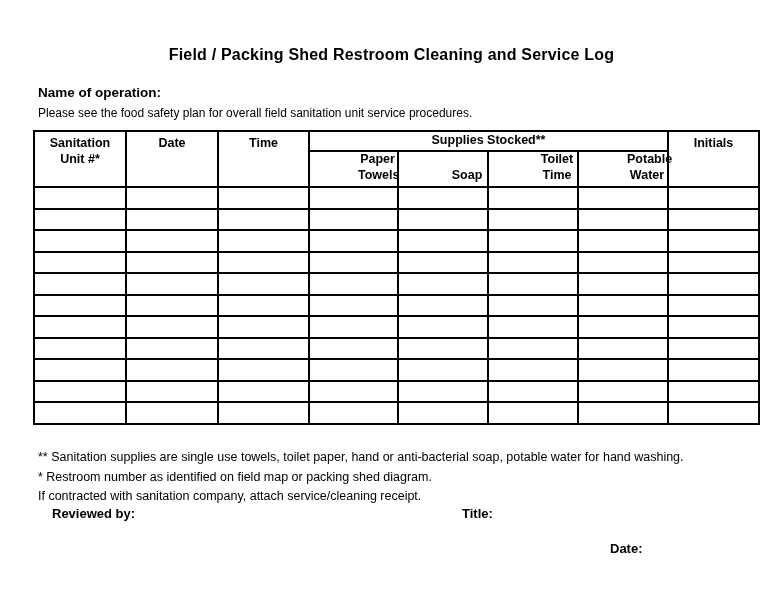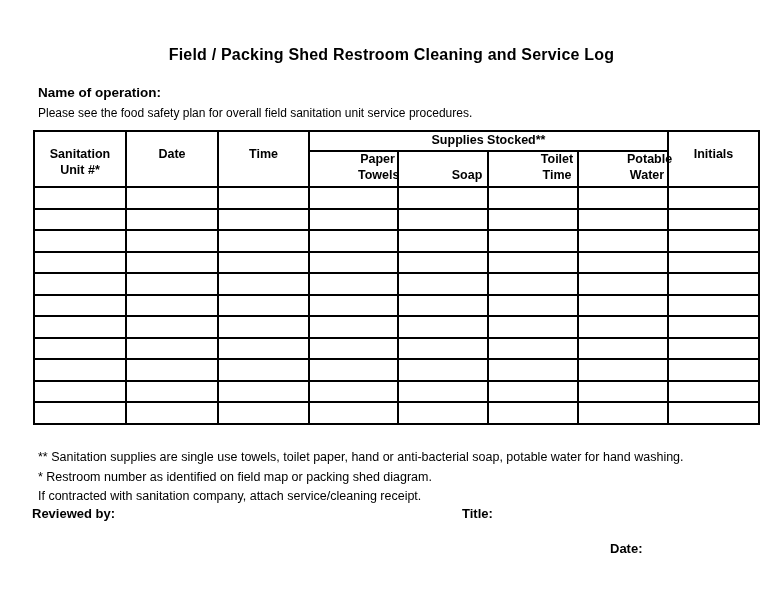--- a/index.html
+++ b/index.html
@@ -48,42 +48,42 @@
   table.log-table th,
   table.log-table td {
     border: 2px solid #000000;
     font-size: 12.5px;
     font-weight: bold;
     text-align: center;
     padding: 0;
     white-space: pre-line;
     line-height: 1.25;
   }
-  tr.head-top th { height: 20px; vertical-align: top; padding-top: 15px; }
+  tr.head-top th { height: 20px; vertical-align: top; padding-top: 4px; }
   tr.head-top th.supplies-header { vertical-align: middle; padding-top: 0; border-radius: 6px; }
   tr.head-sub th { height: 33px; vertical-align: bottom; padding-bottom: 3px; padding-left: 48px; }
   table.log-table tbody td { height: 21.5px; }
   .footnotes {
     position: absolute;
     top: 448px;
     left: 38px;
     font-size: 12.5px;
     font-weight: normal;
     line-height: 19.5px;
   }
   .review-line {
     position: absolute;
     top: 506px;
     left: 0;
     width: 100%;
     height: 16px;
     font-size: 13px;
     font-weight: bold;
   }
-  .review-line .reviewed-by { position: absolute; left: 32px; }
+  .review-line .reviewed-by { position: absolute; left: 52px; }
   .review-line .title-label { position: absolute; left: 462px; }
   .review-line .date-label  { position: absolute; left: 610px; margin-top: 35px; }
 </style>
 </head>
 <body>
 
 <div class="page">
 
   <div class="doc-title">Field / Packing Shed Restroom Cleaning and Service Log</div>
 

